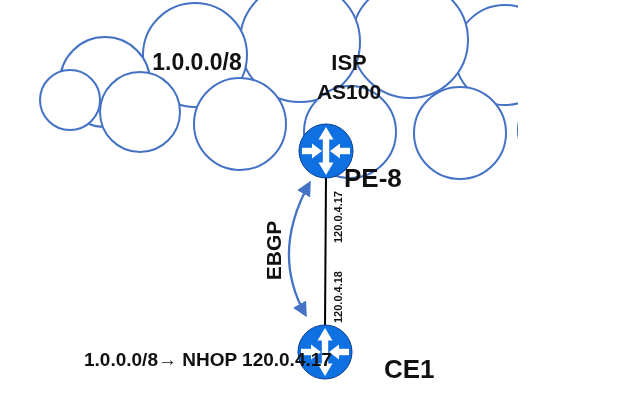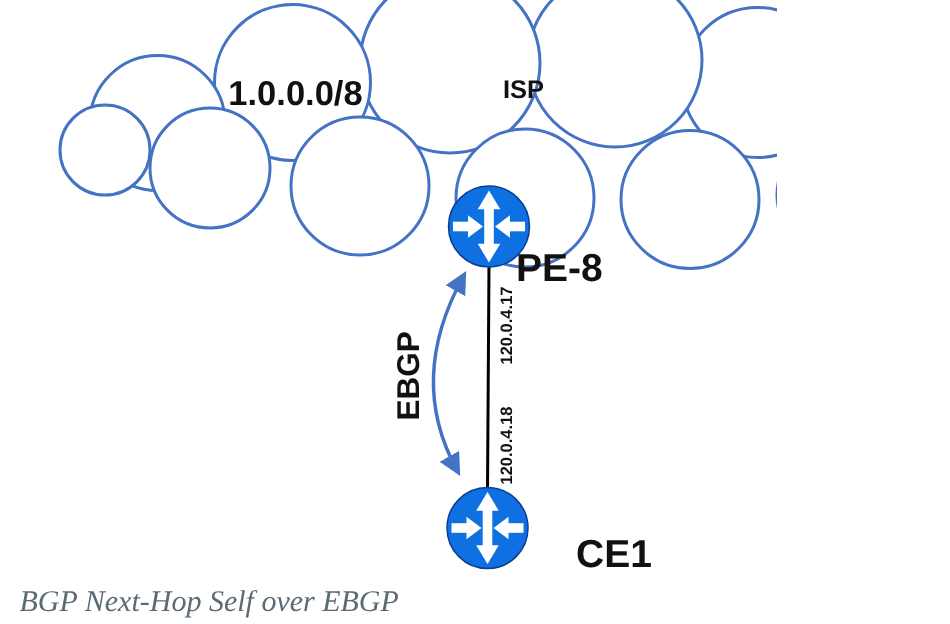--- a/index.html
+++ b/index.html
@@ -14,21 +14,21 @@
   .lbl{
     position:absolute;
     color:#111111;
     font-weight:700;
     white-space:nowrap;
     line-height:1.1;
   }
   .center{text-align:center;}
   .vert{transform:rotate(-90deg);transform-origin:50% 50%;}
   #cloud-prefix{left:137px;top:50px;width:120px;font-size:23px;}
-  #isp-name{left:309px;top:51px;width:80px;font-size:17px;}
+  #isp-name{left:309px;top:51px;width:80px;font-size:22px;}
   #isp-asn{left:299px;top:80px;width:100px;font-size:21px;}
   #pe1-label{left:344px;top:164px;font-size:26px;}
   #ce1-label{left:352px;top:355px;font-size:26px;margin-left:32px;}
   #ip-top{left:304px;top:210px;width:70px;height:14px;font-size:11px;}
   #ip-bottom{left:304px;top:290px;width:70px;height:14px;font-size:11px;}
   #ebgp-label{left:239px;top:238px;width:70px;height:25px;font-size:21px;}
   #route-adv{left:84px;top:350px;font-size:19px;}
   #figure-caption{
     position:absolute;left:13px;top:390px;
     font-family:"Liberation Serif", serif;
@@ -81,26 +81,27 @@
     <path d="M 309 184 Q 271 253 305 314" fill="none" stroke="#4472c4" stroke-width="2.3" marker-start="url(#ah)" marker-end="url(#ah)"></path>
 
     <use href="#router" x="326" y="151"></use>
     <use href="#router" x="325" y="352"></use>
   </svg>
 
   <div class="lbl center" id="cloud-prefix">1.0.0.0/8</div>
 
   <div class="lbl center" id="isp-name">ISP</div>
 
+  <div class="lbl center" id="isp-asn">AS100</div>
 
   <div class="lbl" id="pe1-label">PE-8</div>
 
   <div class="lbl" id="ce1-label">CE1</div>
 
   <div class="lbl center vert" id="ip-top">120.0.4.17</div>
 
   <div class="lbl center vert" id="ip-bottom">120.0.4.18</div>
 
   <div class="lbl center vert" id="ebgp-label">EBGP</div>
 
+  <div class="lbl" id="route-adv">1.0.0.0/8→ NHOP 120.0.4.17</div>
 
-  <div id="figure-caption">BGP Next-Hop Self over EBGP</div>
 </div>
 
 </body></html>

